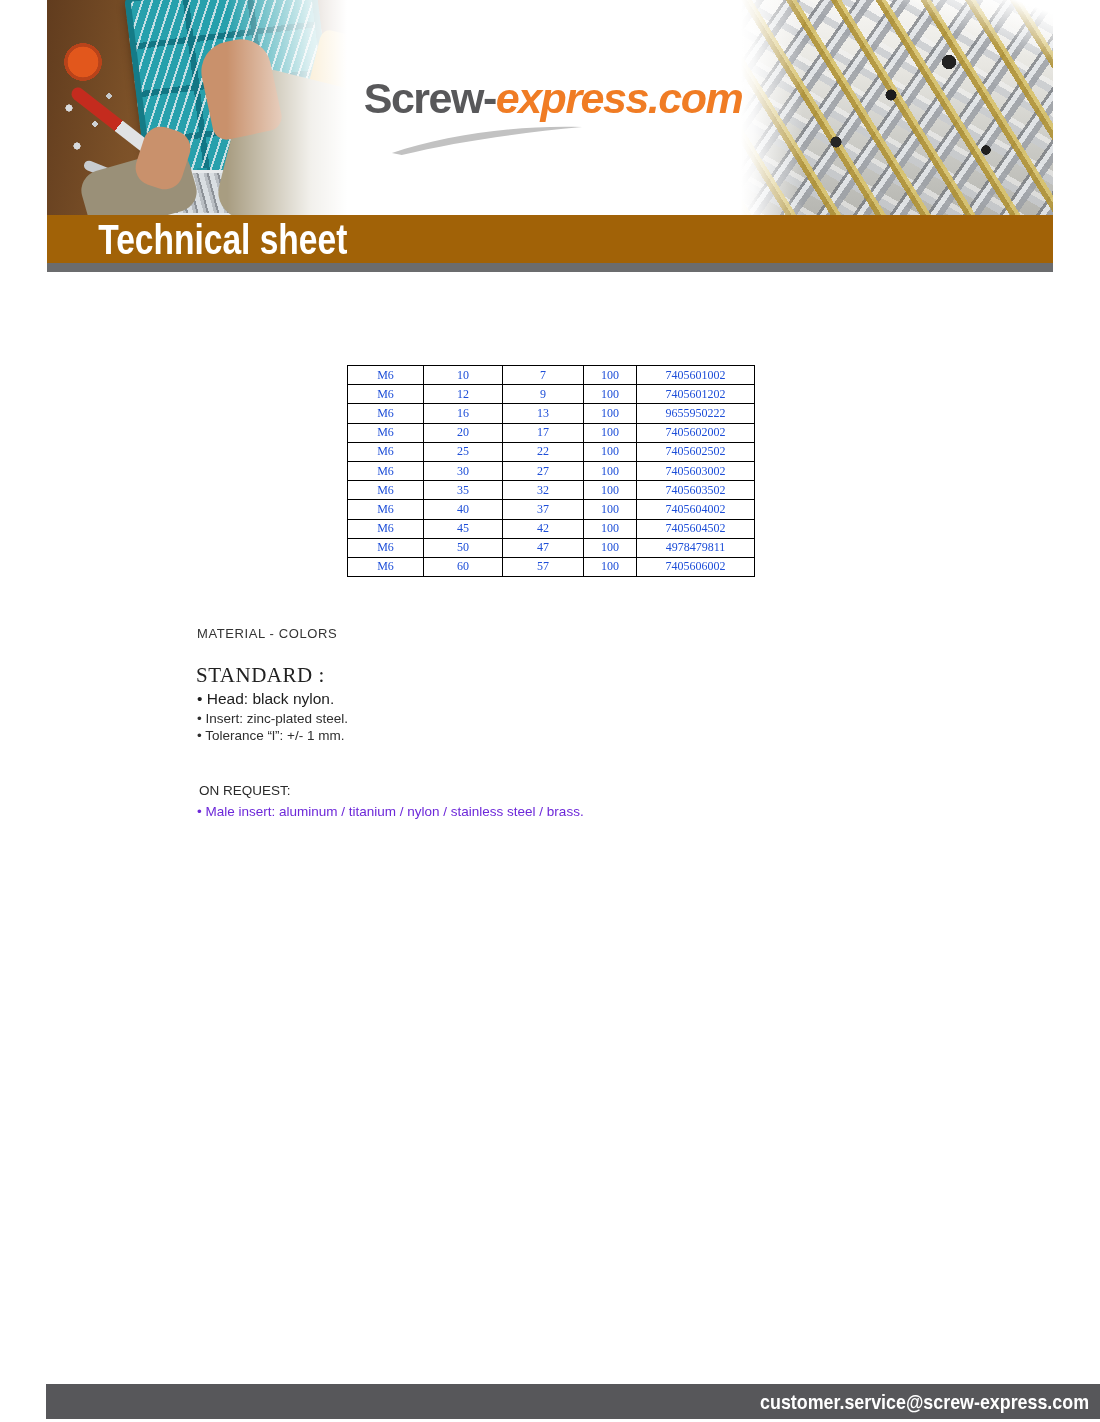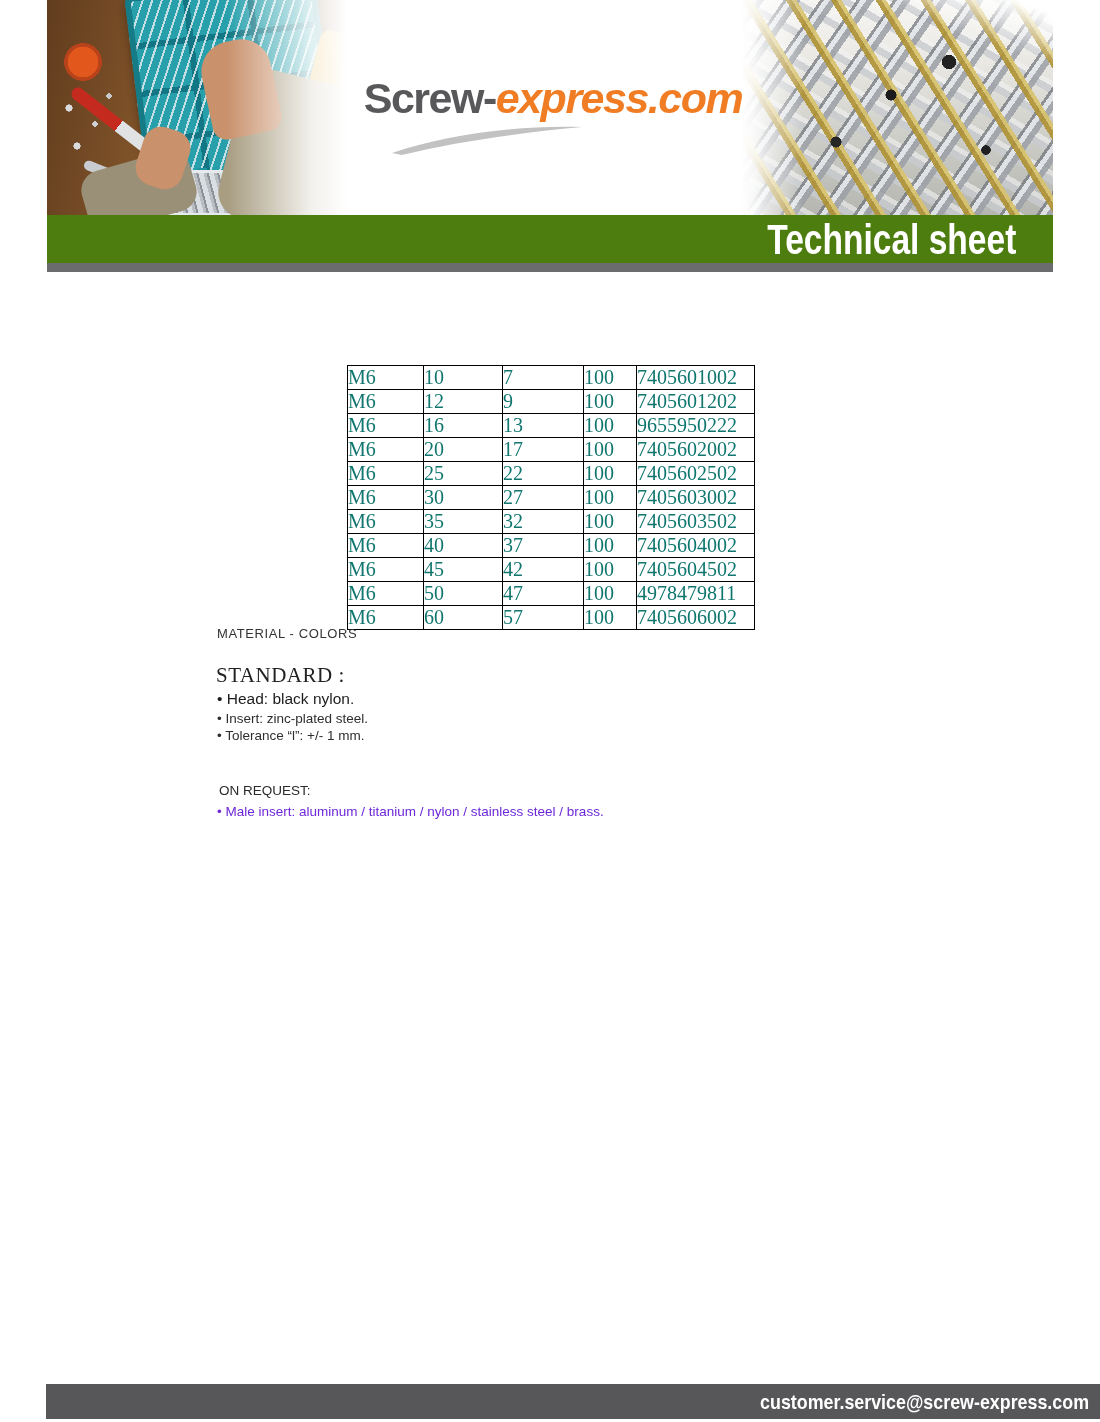--- a/index.html
+++ b/index.html
@@ -73,35 +73,35 @@
 
   
   .logo { position:absolute; left:553px; top:74px; transform:translateX(-50%);
     white-space:nowrap; font-size:43px; font-weight:bold; letter-spacing:-1.5px; }
   .logo .dark { color:#58585a; }
   .logo .orange { color:#f07c24; font-style:italic; }
   .swoosh { position:absolute; left:388px; top:124px; width:196px; height:32px; }
 
   
   .banner { position:absolute; left:47px; top:215px; width:1006px; height:48px;
-    background:#4d7c0f; text-align:right; line-height:48px; }
+    background:#a16207; text-align:left; line-height:48px; }
   .banner span { display:inline-block; color:#fff; font-weight:bold; font-size:43px;
     transform:scaleX(.78); letter-spacing:0; text-indent:18px; }
   .banner-shadow { position:absolute; left:47px; top:263px; width:1006px; height:9px;
     background:#6b6c6e; }
 
   
   .size-table { position:absolute; left:347px; top:365px; border-collapse:collapse;
     table-layout:fixed; width:407px; }
   .size-table td { border:1px solid #000; height:19.2px; padding:0;
-    text-align:left; vertical-align:middle;
-    font-family:"Liberation Serif", serif; font-size:20px; color:#0f766e; }
-
-  
-  .abs { position:absolute;margin-left:20px; }
+    text-align:center; vertical-align:middle;
+    font-family:"Liberation Serif", serif; font-size:12px; color:#1d4ed8; }
+
+  
+  .abs { position:absolute; }
   .lbl-material { left:197px; top:626px; font-size:13px; letter-spacing:.6px; color:#333; }
   .hd-standard { left:196px; top:663px; font-family:"Liberation Serif", serif;
     font-size:21px; letter-spacing:.5px; color:#222; }
   .b-head     { left:197px; top:690px; font-size:15.5px; color:#1c1c1c; }
   .b-insert   { left:197px; top:711px; font-size:13.5px; color:#2e2e2e; }
   .b-tol      { left:197px; top:728px; font-size:13.5px; color:#2e2e2e; }
   .hd-request { left:199px; top:783px; font-size:13.5px; color:#2a2a2a; }
   .b-male     { left:197px; top:804px; font-size:13.5px; color:#6d28d9; }
   .b-colors   { left:196px; top:821px; font-size:15.5px; color:#1c1c1c; }
   .note       { left:197px; top:1296px; font-size:15.5px; color:#1c1c1c; }

